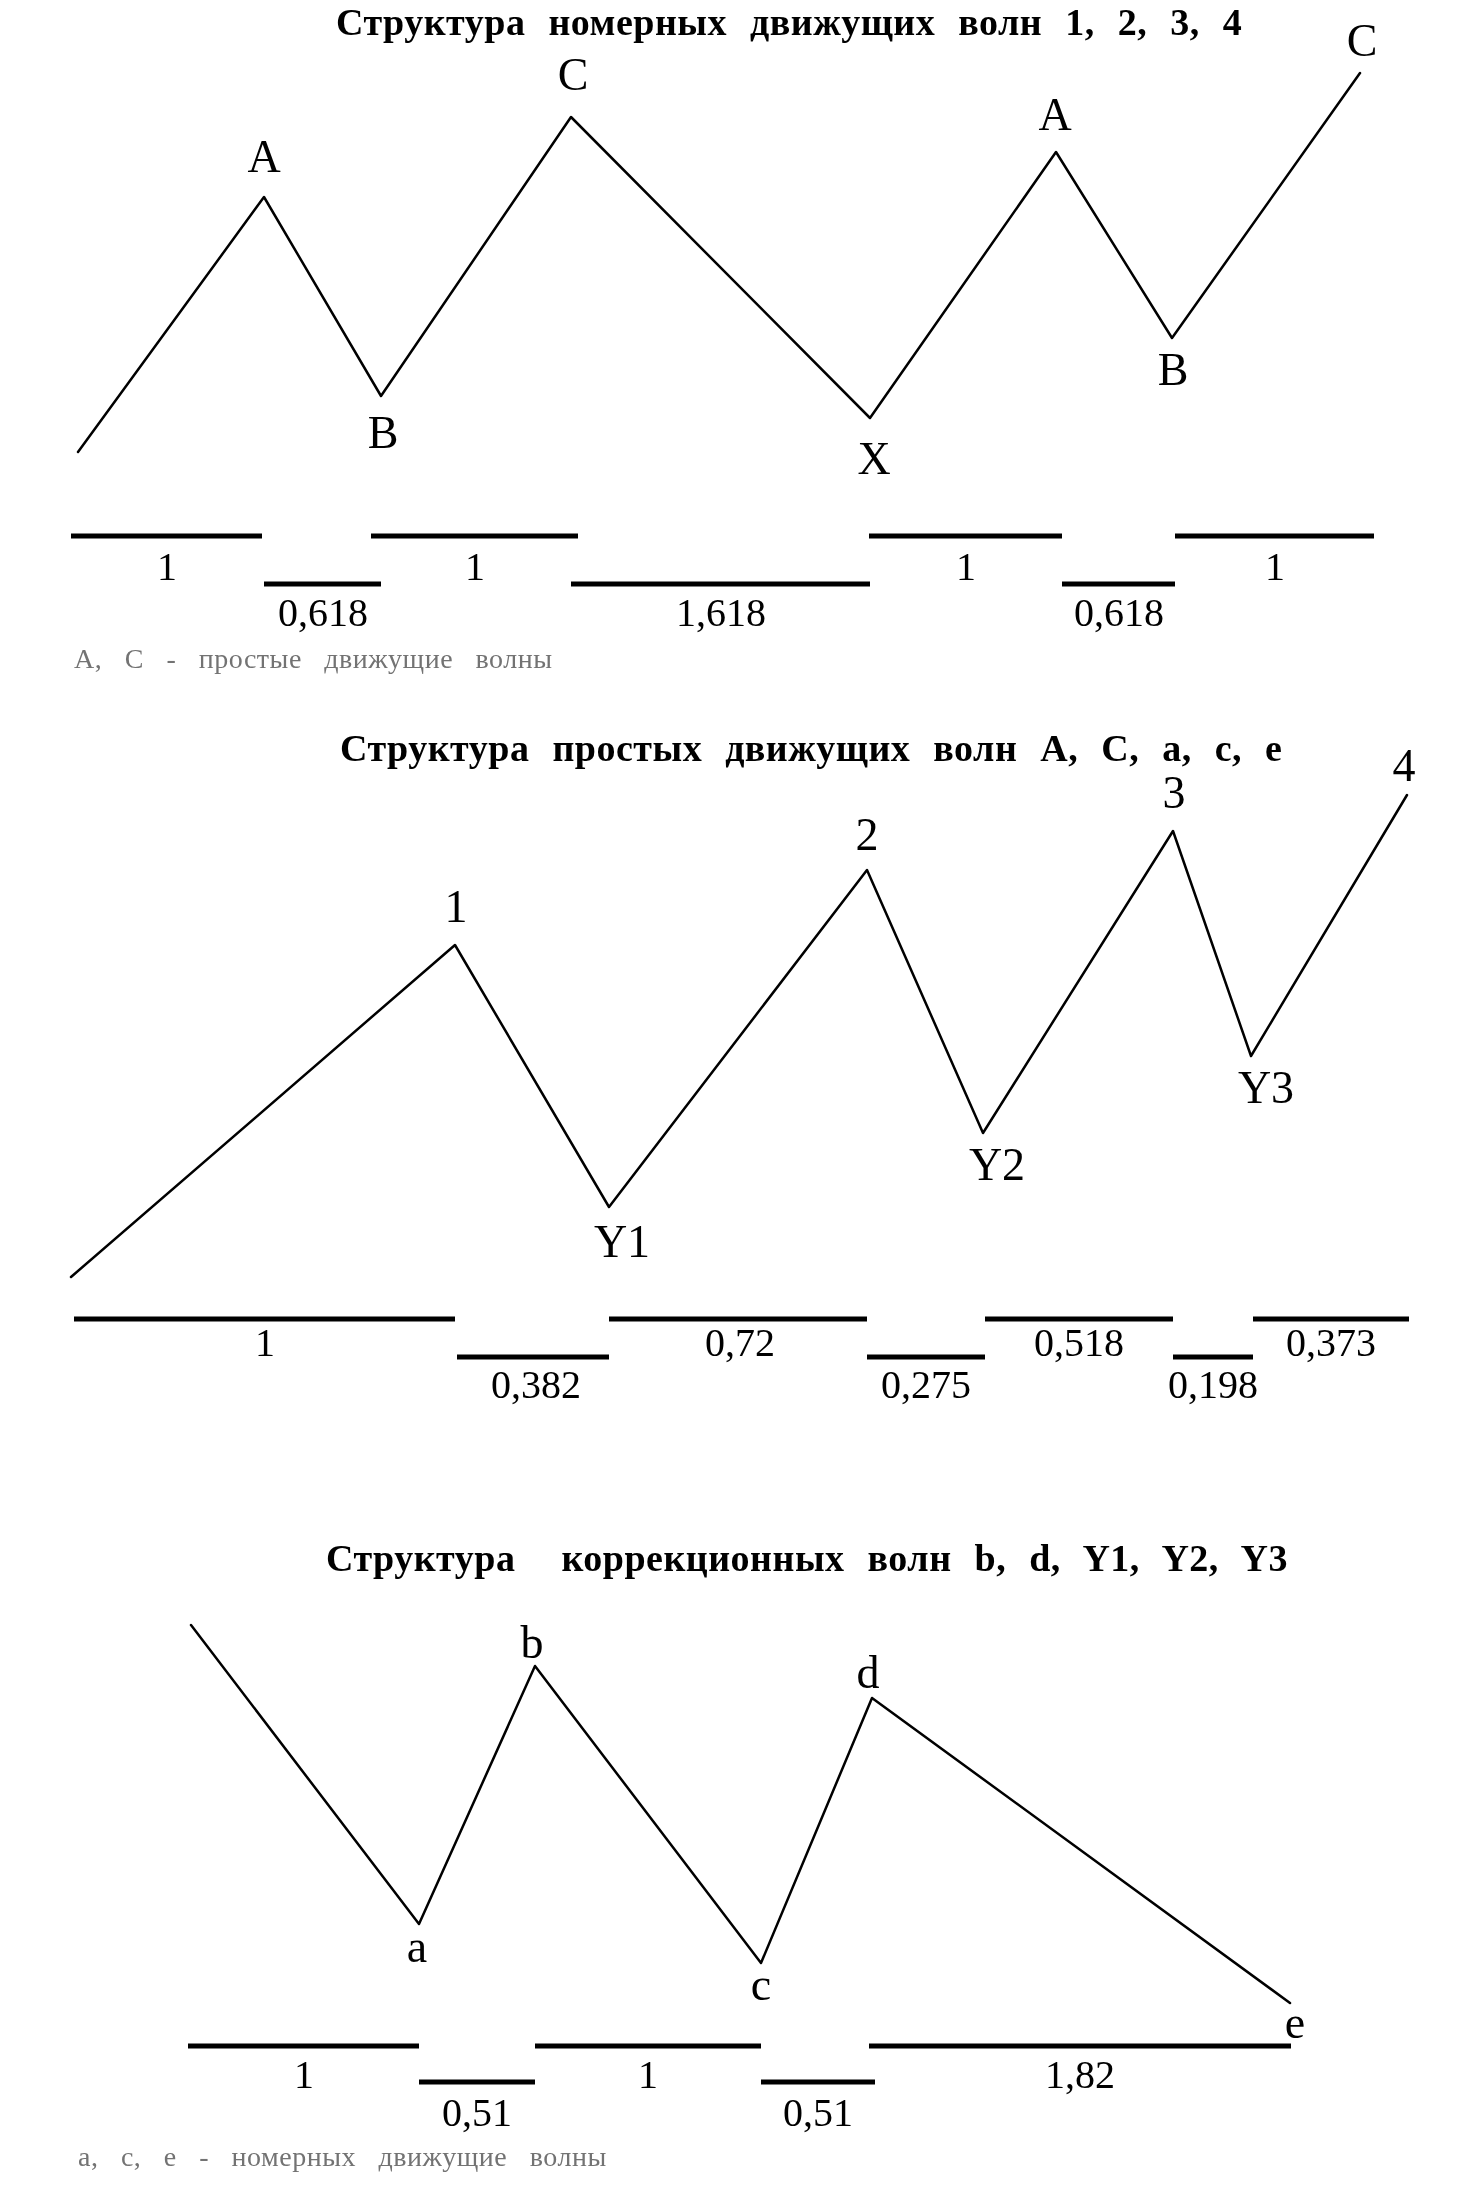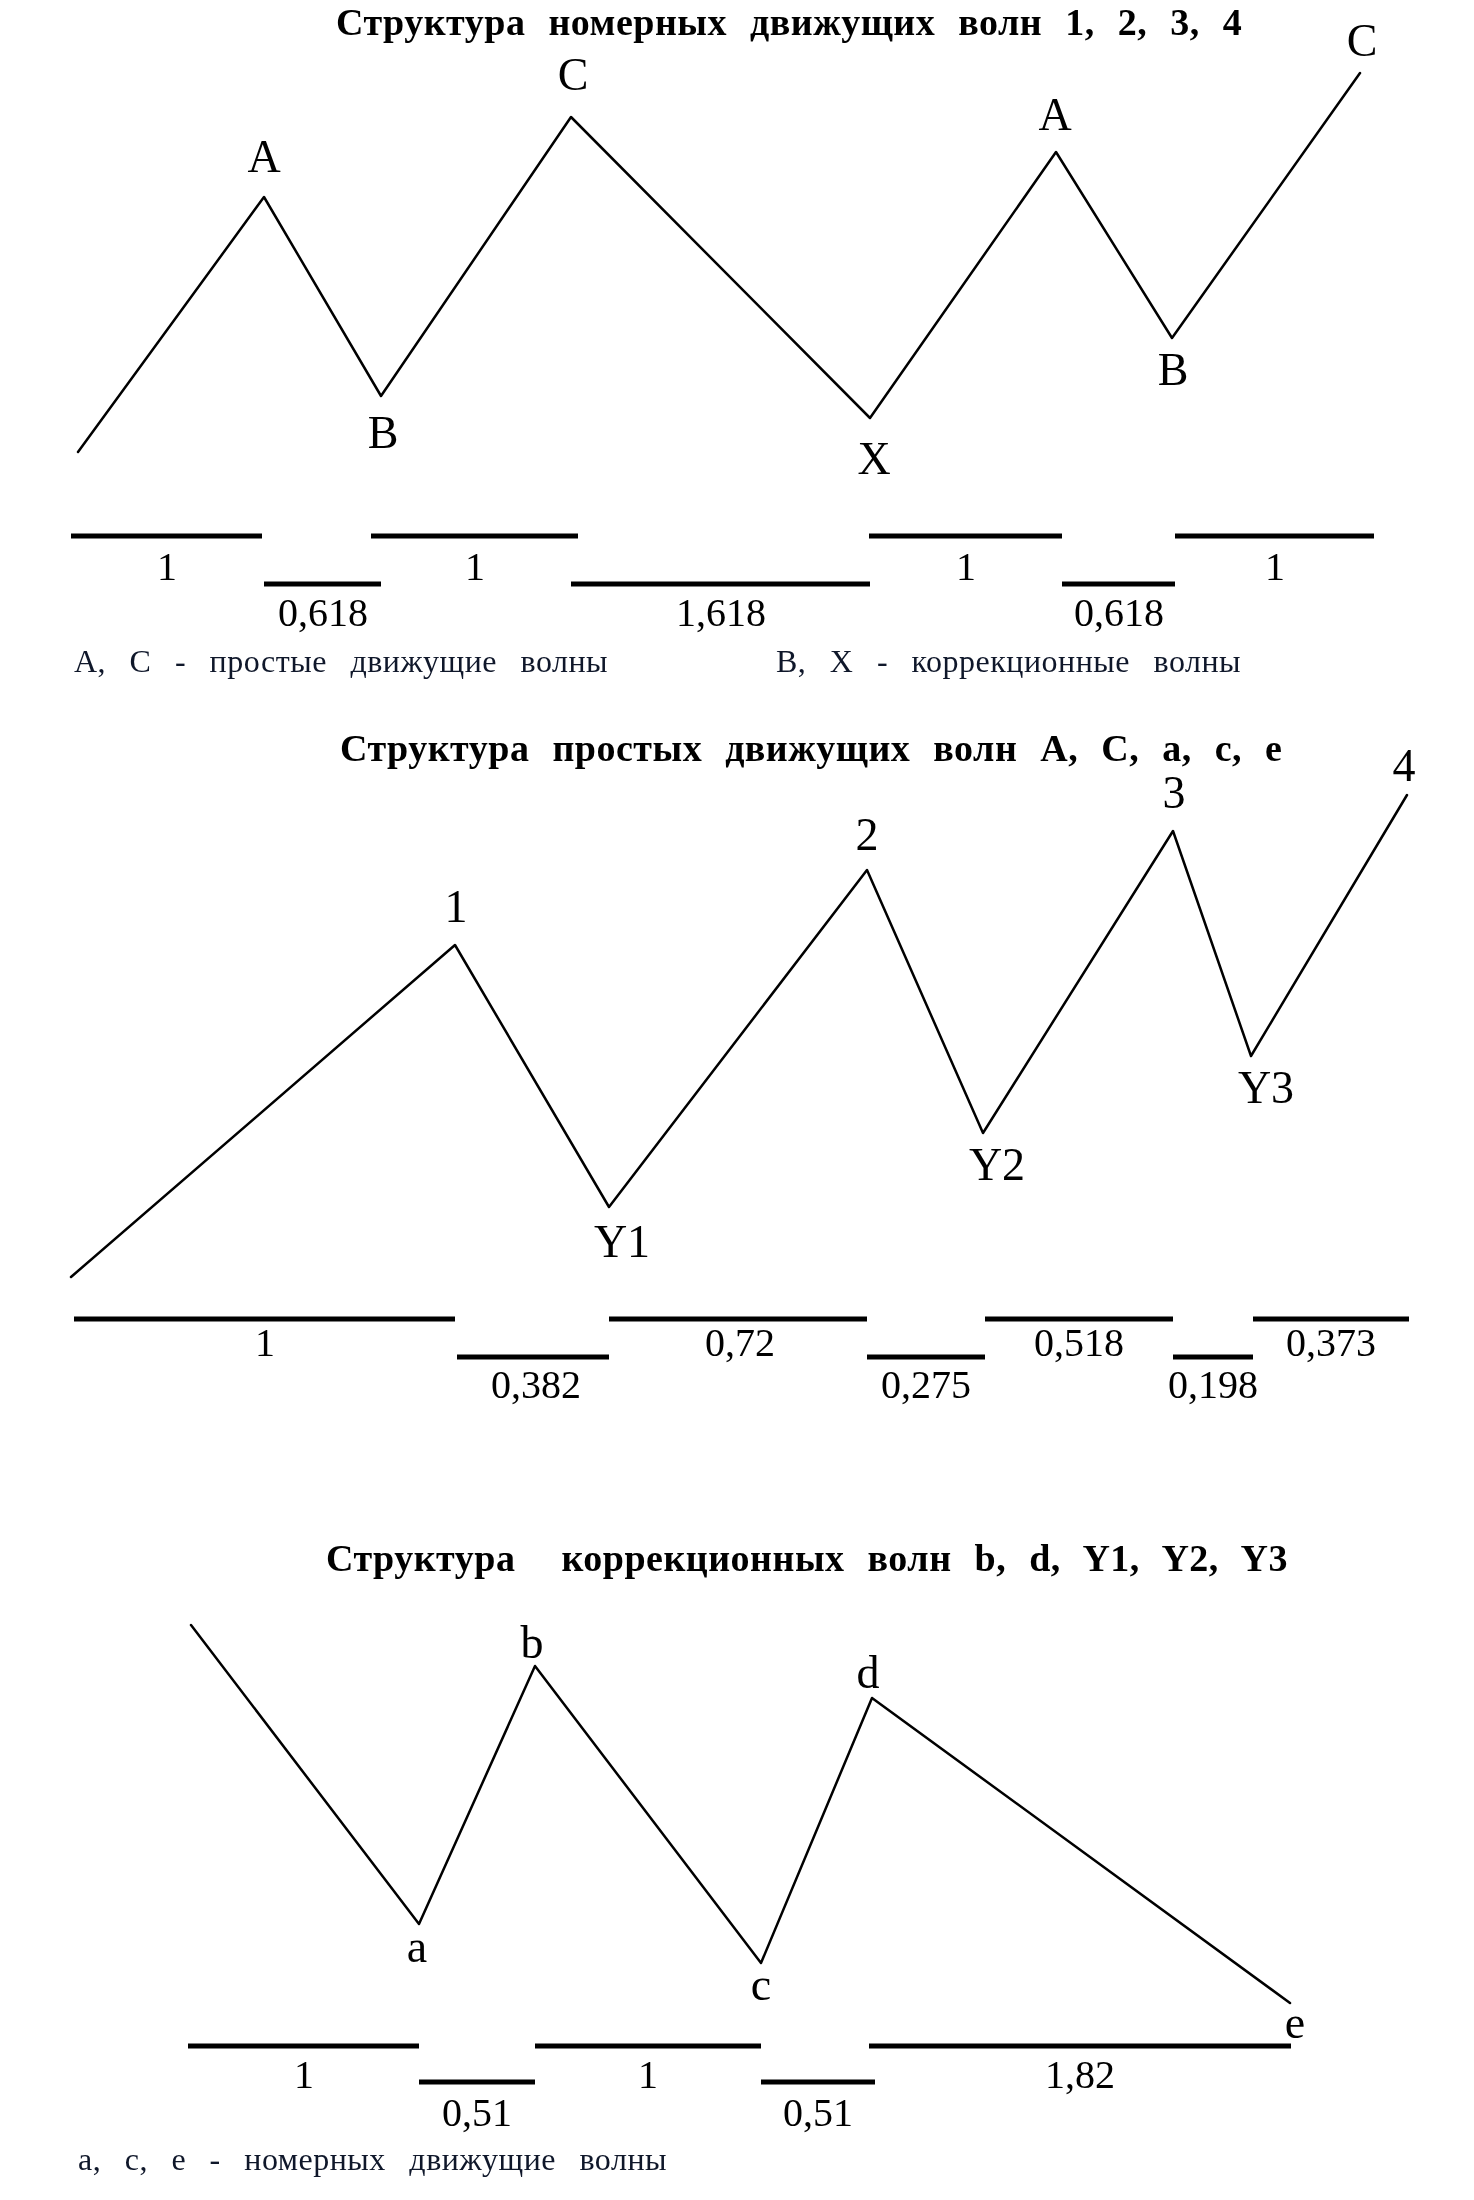--- a/index.html
+++ b/index.html
@@ -18,26 +18,26 @@
     font-weight: bold;
     font-size: 38px;
     line-height: 1.1;
     white-space: pre;
     word-spacing: 13px;
     letter-spacing: 0.5px;
     color: #000000;
   }
   .legend {
     position: absolute;
-    font-size: 32px;
+    font-size: 28px;
     line-height: 1.1;
     white-space: pre;
     word-spacing: 15px;
     letter-spacing: 0.5px;
-    color: #0f172a;
+    color: #737373;
   }
   svg.overlay {
     position: absolute;
     left: 0; top: 0;
     width: 1474px;
     height: 2200px;
   }
   .wave {
     fill: none;
     stroke: #000000;
@@ -65,21 +65,20 @@
 </head>
 <body>
 
 <div class="page">
 
   <div class="title" style="left:336px; top:2px;">Структура номерных движущих волн 1, 2, 3, 4</div>
   <div class="title" style="left:340px; top:712px;margin-top:16px;">Структура простых движущих волн А, С, а, с, е</div>
   <div class="title" style="left:326px; top:1538px;text-align:right;">Структура  коррекционных волн b, d, Y1, Y2, Y3</div>
 
   <div class="legend" style="left:74px; top:644px;">А, С - простые движущие волны</div>
-  <div class="legend" style="left:776px; top:644px;">В, Х - коррекционные волны</div>
 
 
   <div class="legend" style="left:78px; top:2142px;">а, с, е - номерных движущие волны</div>
 
   <svg class="overlay" viewBox="0 0 1474 2200">
 
     <g>
       <polyline class="wave" points="78,452 264,197 381,396 571,117 870,418 1056,152 1172,338 1360,73"></polyline>
 
       <text class="wave-label" x="264" y="172">А</text>

